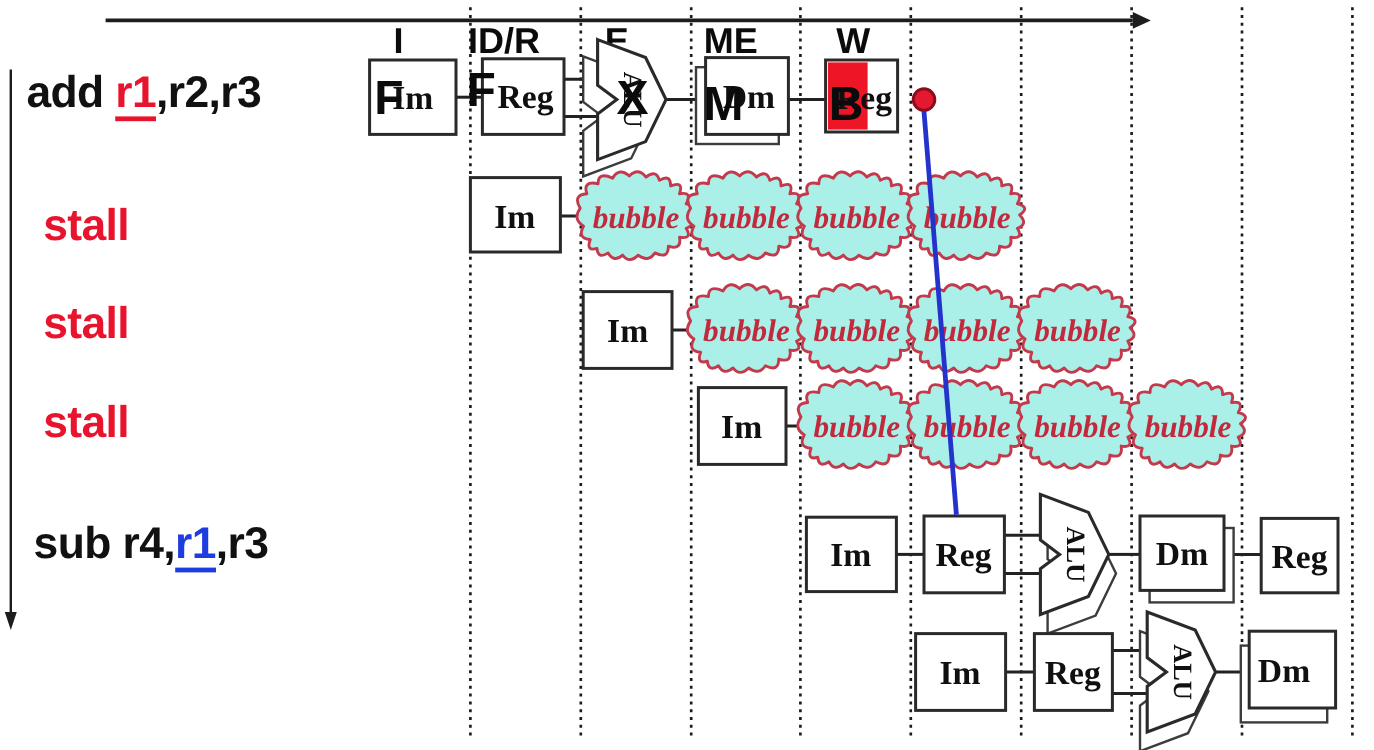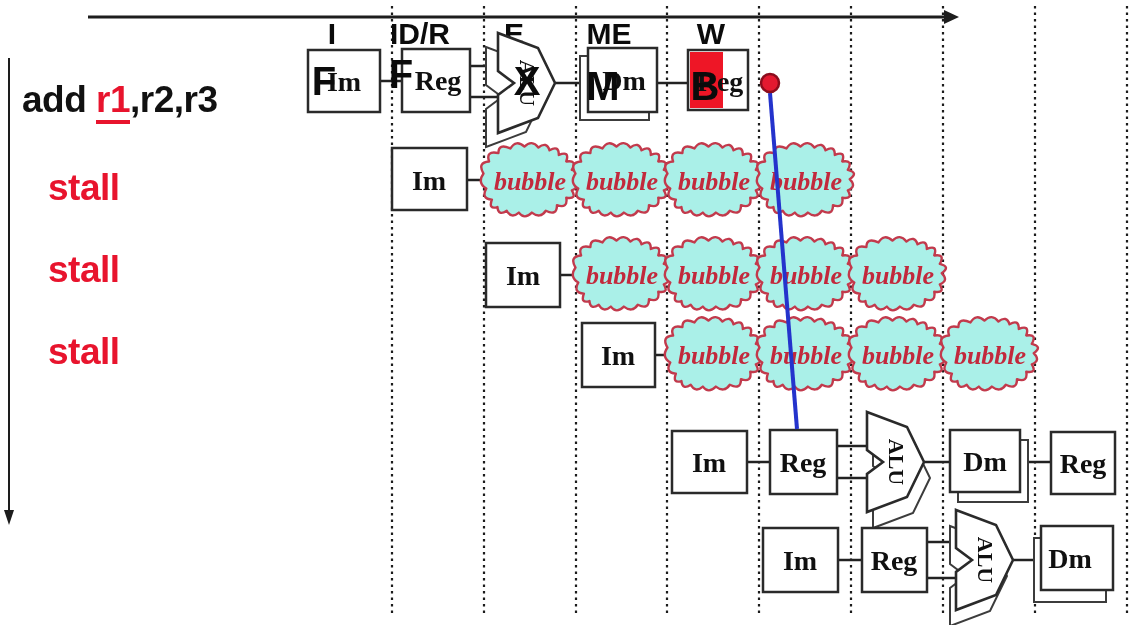--- a/index.html
+++ b/index.html
@@ -5,21 +5,21 @@
   html,body{margin:0;padding:0;background:#ffffff;}
   #canvas{
     position:relative;width:1145px;height:625px;background:#ffffff;overflow:hidden;
     font-family:"Liberation Sans", sans-serif;
   }
   .instr{
     position:absolute;font-weight:bold;font-size:37px;color:#111;white-space:nowrap;
     letter-spacing:-0.5px;
   }
   .instr .plain{color:#111;}
-  .stall-text{color:#e8142d;margin-left:12px;}
+  .stall-text{color:#e8142d;}
   .dep-red{color:#e8142d;border-bottom:4px solid #e8142d;}
   .dep-blue{color:#1e3de0;border-bottom:4px solid #1e3de0;}
 
   svg text{user-select:none;}
   .stage-header{font-family:"Liberation Sans",sans-serif;font-weight:bold;font-size:30px;fill:#0b0b0b;text-anchor:middle;}
   .overlay-letter{font-family:"Liberation Sans",sans-serif;font-weight:bold;font-size:40px;fill:#0b0b0b;text-anchor:middle;}
   .unit-label{font-family:"Liberation Serif",serif;font-weight:bold;font-size:28px;fill:#101010;text-anchor:middle;}
   .alu-label{font-family:"Liberation Serif",serif;font-weight:bold;font-size:22px;fill:#101010;text-anchor:middle;}
   .bubble-text{font-family:"Liberation Serif",serif;font-weight:bold;font-style:italic;font-size:26px;fill:#c2293c;text-anchor:middle;}
   .box-rect{fill:#ffffff;stroke:#2a2a2a;stroke-width:2.5;}
@@ -227,26 +227,29 @@
       <g transform="translate(990,355)">
         <use href="#splat" transform="scale(0.93)"></use>
         <text class="bubble-text" y="9">bubble</text>
       </g>
     </g>
 
     <line class="dep-line" x1="770" y1="93" x2="797" y2="429" stroke="#2433cc"></line>
     <circle class="dep-dot" cx="770" cy="83" r="9" fill="#e41930"></circle>
   </svg>
 
-  <div class="instr" style="left:22px;top:79px">
+  <div class="instr" style="left:22px;top:56px">
     <span class="plain">add </span><span class="dep-red">r1</span><span class="plain">,r2,r3</span>
   </div>
   <div class="instr stall-text" style="left:36px;top:167px">
     <span>stall</span>
   </div>
   <div class="instr stall-text" style="left:36px;top:249px">
     <span>stall</span>
   </div>
   <div class="instr stall-text" style="left:36px;top:331px">
     <span>stall</span>
   </div>
+  <div class="instr" style="left:28px;top:432px">
+    <span class="plain">sub r4,</span><span class="dep-blue">r1</span><span class="plain">,r3</span>
+  </div>
 
 </div>
 
 </body></html>

